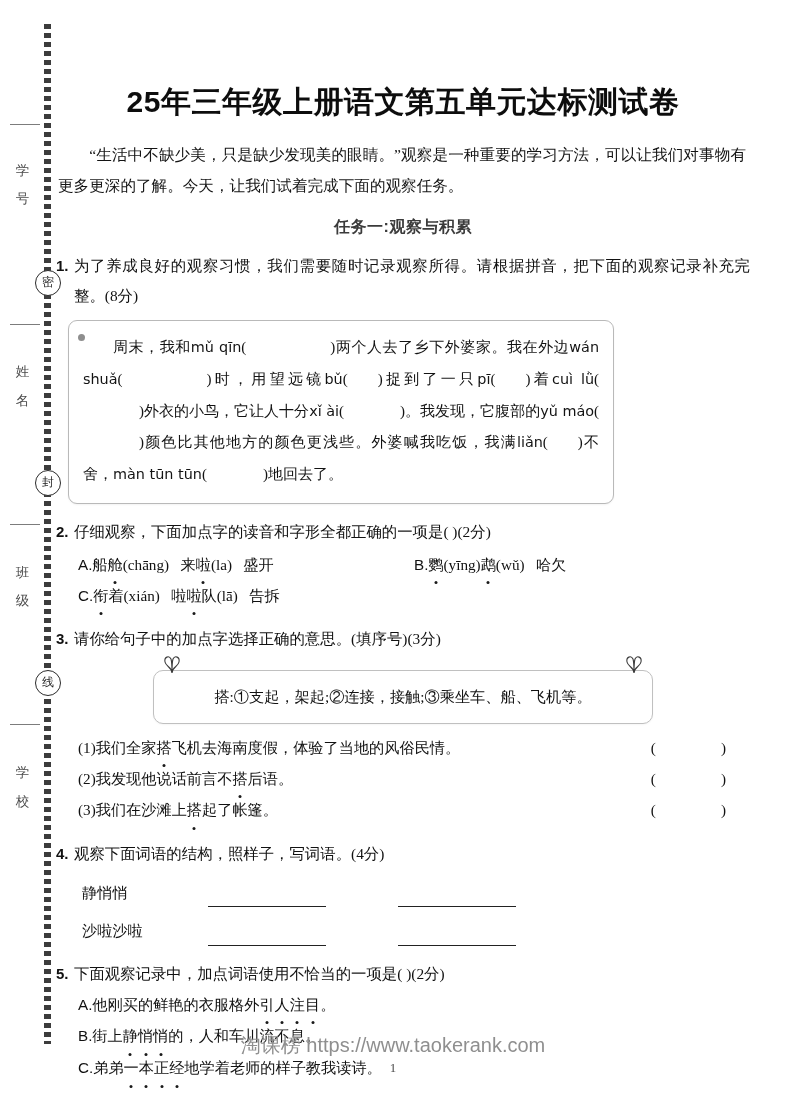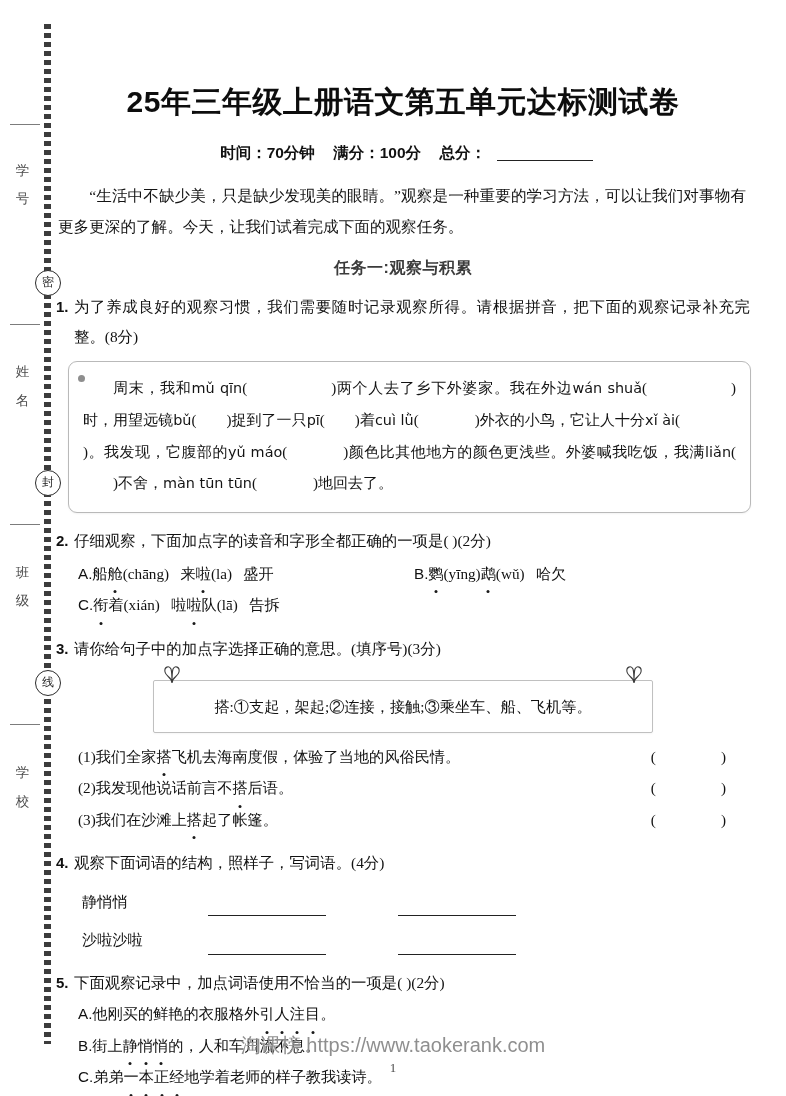--- a/index.html
+++ b/index.html
@@ -151,21 +151,21 @@
     left: 0;
     top: 0;
     font-weight: 700;
     font-family: "Liberation Sans", "DejaVu Sans", sans-serif;
     font-size: 15px;
   }
 
   
   .pinyin-box {
     margin: 9px 0 0 12px;
-    width: 683px;
+    width: 546px;
     box-sizing: border-box;
     border: 1px solid #b9b9b9;
     border-radius: 9px;
     padding: 11px 14px 12px 14px;
     position: relative;
     background: #fff;
     box-shadow: 0 1px 2px rgba(0,0,0,0.05);
   }
   .box-dot {
     position: absolute;
@@ -216,21 +216,21 @@
   }
 
   
   .def-wrap {
     position: relative;
     margin: 16px auto 0 auto;
     width: 500px;
   }
   .def-box {
     border: 1px solid #c0c0c0;
-    border-radius: 2px;
+    border-radius: 10px;
     padding: 11px 14px;
     text-align: center;
     font-size: 15.2px;
     background: #fff;
     box-shadow: 0 1px 2px rgba(0,0,0,0.04);
   }
   .bow {
     position: absolute;
     top: -17px;
     width: 26px;
@@ -321,25 +321,20 @@
     <div class="seal-rule" style="top:700px;"></div>
     <div class="seal-slot" style="top:730px;">
       <span class="seal-label">学 校</span>
     </div>
   </div>
 
   <div class="content">
 
     <h1 class="doc-title">25年三年级上册语文第五单元达标测试卷</h1>
 
-    <div class="meta-line">
-      <span class="seg">时间：70分钟</span>
-      <span class="seg">满分：100分</span>
-      <span class="seg">总分：</span><span class="meta-blank"></span>
-    </div>
 
     <p class="intro">“生活中不缺少美，只是缺少发现美的眼睛。”观察是一种重要的学习方法，可以让我们对事物有更多更深的了解。今天，让我们试着完成下面的观察任务。</p>
 
     <div class="task-header">任务一:观察与积累</div>
 
     <div class="q">
       <div class="q-stem">
         <span class="q-num">1.</span>
         <span>为了养成良好的观察习惯，我们需要随时记录观察所得。请根据拼音，把下面的观察记录补充完整。(8分)</span>
       </div>

